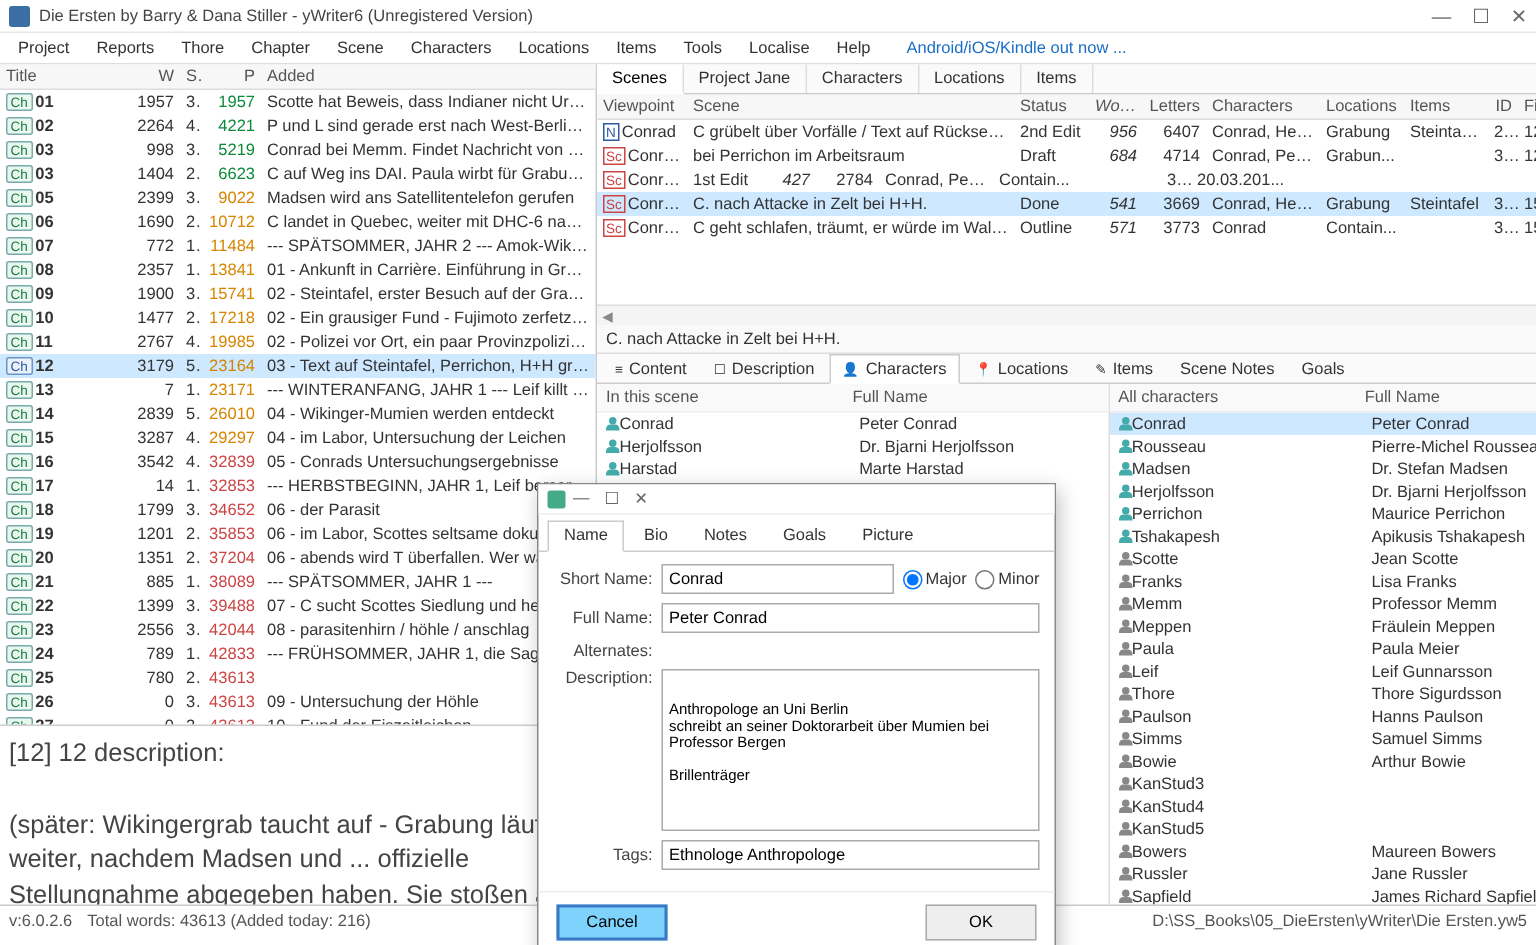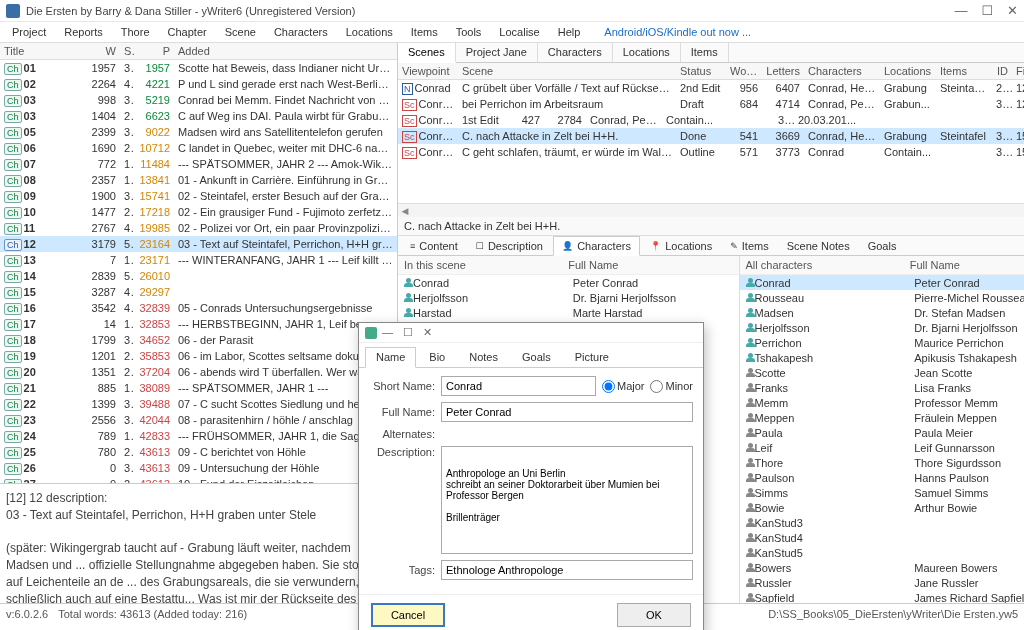--- a/index.html
+++ b/index.html
@@ -23,26 +23,26 @@
 .ch-title { width: 86px; }
 .ch-w { width: 34px; text-align: right; }
 .ch-s { width: 14px; text-align: right; }
 .ch-p { width: 40px; text-align: right; }
 .ch-desc { flex: 1; }
 .badge { display: inline-block; border: 1px solid #7aa; border-radius: 2px; font-size: 9px; padding: 0 2px; margin-right: 2px; color: #1a7a4a; background: #eaf7ef; }
 .badge.blue { border-color: #6a95c8; color: #2c5aa0; background: #eaf1fb; }
 .p-green { color: #0a8a3a; }
 .p-orange { color: #d58500; }
 .p-red { color: #c44; }
-.desc-box { border-top: 1px solid #ccc; padding: 6px; font-size: 12px; color: #444; height: 120px; overflow: hidden; line-height: 1.4; }
+.desc-box { border-top: 1px solid #ccc; padding: 6px; font-size: 17px; color: #444; height: 120px; overflow: hidden; line-height: 1.4; }
 .rtabs { display: flex; border-bottom: 1px solid #ccc; font-size: 11px; background: #fafafa; }
 .rtabs .tab { padding: 3px 10px; border-right: 1px solid #ddd; cursor: pointer; }
 .rtabs .tab.active { background: #fff; border-bottom: 2px solid #fff; margin-bottom: -1px; font-weight: 500; color: #000; }
 .scene-table { height: 140px; overflow: hidden; }
-.sc-vp { width: 60px; } .sc-scene { width: 218px; } .sc-status { width: 50px; } .sc-words { width: 36px; text-align: right;} .sc-letters { width: 42px; text-align: right; } .sc-chars { width: 76px; } .sc-locs { width: 56px; } .sc-items { width: 56px; } .sc-id { width: 20px; text-align: right; } .sc-date { width: 68px; }
+.sc-vp { width: 60px; } .sc-scene { width: 218px; } .sc-status { width: 50px; } .sc-words { width: 36px; text-align: right; font-style: italic;} .sc-letters { width: 42px; text-align: right; } .sc-chars { width: 76px; } .sc-locs { width: 56px; } .sc-items { width: 56px; } .sc-id { width: 20px; text-align: right; } .sc-date { width: 68px; }
 .scene-row.highlight { background: #cde8ff; }
 .scroll-thin { height: 14px; border-top: 1px solid #ddd; background: #f4f4f4; display: flex; align-items: center; }
 .scroll-thin .arrow { width: 14px; text-align: center; color: #888; font-size: 9px; }
 .scene-title-bar { background: #f9f9f9; border-bottom: 1px solid #ddd; padding: 3px 6px; font-size: 11px; }
 .subtabs { display: flex; border-bottom: 1px solid #ccc; font-size: 11px; padding-left: 4px; gap: 2px; background: #fafafa; }
 .subtabs .stab { padding: 3px 8px; cursor: pointer; display: flex; align-items: center; gap: 4px; }
 .subtabs .stab.active { background: #fff; border: 1px solid #ccc; border-bottom: 1px solid #fff; margin-bottom: -1px; }
 .stab-ico { font-size: 9px; }
 .char-panel { display: flex; flex: 1; overflow: hidden; border-top: none; }
 .char-col { flex: 1; border-right: 1px solid #ddd; overflow: hidden; }
@@ -64,21 +64,21 @@
 .dlg-tabs .dt { padding: 3px 10px; cursor: pointer; border: 1px solid transparent; }
 .dlg-tabs .dt.active { border: 1px solid #ccc; border-bottom: 1px solid #fff; background: #fff; margin-bottom: -1px; }
 .dlg-body { padding: 8px 10px; }
 .frow { display: flex; align-items: center; margin-bottom: 6px; gap: 6px; }
 .frow label { width: 66px; text-align: right; font-size: 11px; color: #444; }
 .frow input[type=text] { flex: 1; border: 1px solid #aaa; padding: 2px 4px; font-size: 11px; height: 20px; }
 .frow .radio { font-size: 11px; display: flex; align-items: center; gap: 2px; }
 .frow textarea { flex: 1; border: 1px solid #aaa; padding: 21px 4px; font-size: 10px; height: 108px; resize: none; font-family: inherit; }
 .dlg-buttons { display: flex; justify-content: space-between; padding: 8px 12px; border-top: 1px solid #eee; }
 .dlg-buttons button { width: 74px; height: 24px; font-size: 11px; border: 1px solid #aaa; background: #eee; cursor: pointer; }
-.dlg-buttons button.primary { border: 2px solid #3a78c4; background: #fef9c3; }
+.dlg-buttons button.primary { border: 2px solid #3a78c4; background: #7dd3fc; }
 .person-icon { display:inline-block; width:9px; height:9px; position:relative; }
 .person-icon::before { content:''; position:absolute; left:2px; top:0; width:5px; height:5px; border-radius:50%; background: currentColor;}
 .person-icon::after { content:''; position:absolute; left:0; top:5px; width:9px; height:4px; border-radius: 3px 3px 0 0; background: currentColor;}
 </style>
 </head>
 <body>
 
 <div class="titlebar">
   <div class="titlebar-icon"></div>
   <div class="titlebar-text">Die Ersten by Barry &amp; Dana Stiller - yWriter6 (Unregistered Version)</div>
@@ -203,26 +203,28 @@
           <div class="ch-w">7</div>
           <div class="ch-s">1</div>
           <div class="ch-p p-orange">23171</div>
           <div class="ch-desc">--- WINTERANFANG, JAHR 1 --- Leif killt wieder</div>
         </div>
         <div class="grid-row">
           <div class="ch-title"><span class="badge">Ch</span><b>14</b></div>
           <div class="ch-w">2839</div>
           <div class="ch-s">5</div>
           <div class="ch-p p-orange">26010</div>
+          <div class="ch-desc">04 - Wikinger-Mumien werden entdeckt</div>
         </div>
         <div class="grid-row">
           <div class="ch-title"><span class="badge">Ch</span><b>15</b></div>
           <div class="ch-w">3287</div>
           <div class="ch-s">4</div>
           <div class="ch-p p-orange">29297</div>
+          <div class="ch-desc">04 - im Labor, Untersuchung der Leichen</div>
         </div>
         <div class="grid-row">
           <div class="ch-title"><span class="badge">Ch</span><b>16</b></div>
           <div class="ch-w">3542</div>
           <div class="ch-s">4</div>
           <div class="ch-p p-red">32839</div>
           <div class="ch-desc">05 - Conrads Untersuchungsergebnisse</div>
         </div>
         <div class="grid-row">
           <div class="ch-title"><span class="badge">Ch</span><b>17</b></div>
@@ -278,40 +280,38 @@
           <div class="ch-w">789</div>
           <div class="ch-s">1</div>
           <div class="ch-p p-red">42833</div>
           <div class="ch-desc">--- FRÜHSOMMER, JAHR 1, die Saga-H</div>
         </div>
         <div class="grid-row">
           <div class="ch-title"><span class="badge">Ch</span><b>25</b></div>
           <div class="ch-w">780</div>
           <div class="ch-s">2</div>
           <div class="ch-p p-red">43613</div>
-          <div class="ch-desc">09 - C berichtet von Höhle</div>
         </div>
         <div class="grid-row">
           <div class="ch-title"><span class="badge">Ch</span><b>26</b></div>
           <div class="ch-w">0</div>
           <div class="ch-s">3</div>
           <div class="ch-p p-red">43613</div>
           <div class="ch-desc">09 - Untersuchung der Höhle</div>
         </div>
         <div class="grid-row">
           <div class="ch-title"><span class="badge">Ch</span><b>27</b></div>
           <div class="ch-w">0</div>
           <div class="ch-s">2</div>
           <div class="ch-p p-red">43613</div>
           <div class="ch-desc">10 - Fund der Eiszeitleichen</div>
         </div>
       </div>
     <div class="desc-box">
       <div>[12] 12 description:</div>
-      <div>03 - Text auf Steintafel, Perrichon, H+H graben unter Stele</div>
       <br>
       <div>(später: Wikingergrab taucht auf - Grabung läuft weiter, nachdem Madsen und ... offizielle Stellungnahme abgegeben haben. Sie stoßen auf Leichenteile an de ... des Grabungsareals, die sie verwundern, aber schließlich auch auf eine Bestattu... Was ist mir der Rückseite des Bildersteins?)</div>
     </div>
   </div>
 
   <div class="right">
     <div class="rtabs" id="rtabs">
         <div class="tab active">Scenes</div>
         <div class="tab">Project Jane</div>
         <div class="tab">Characters</div>

